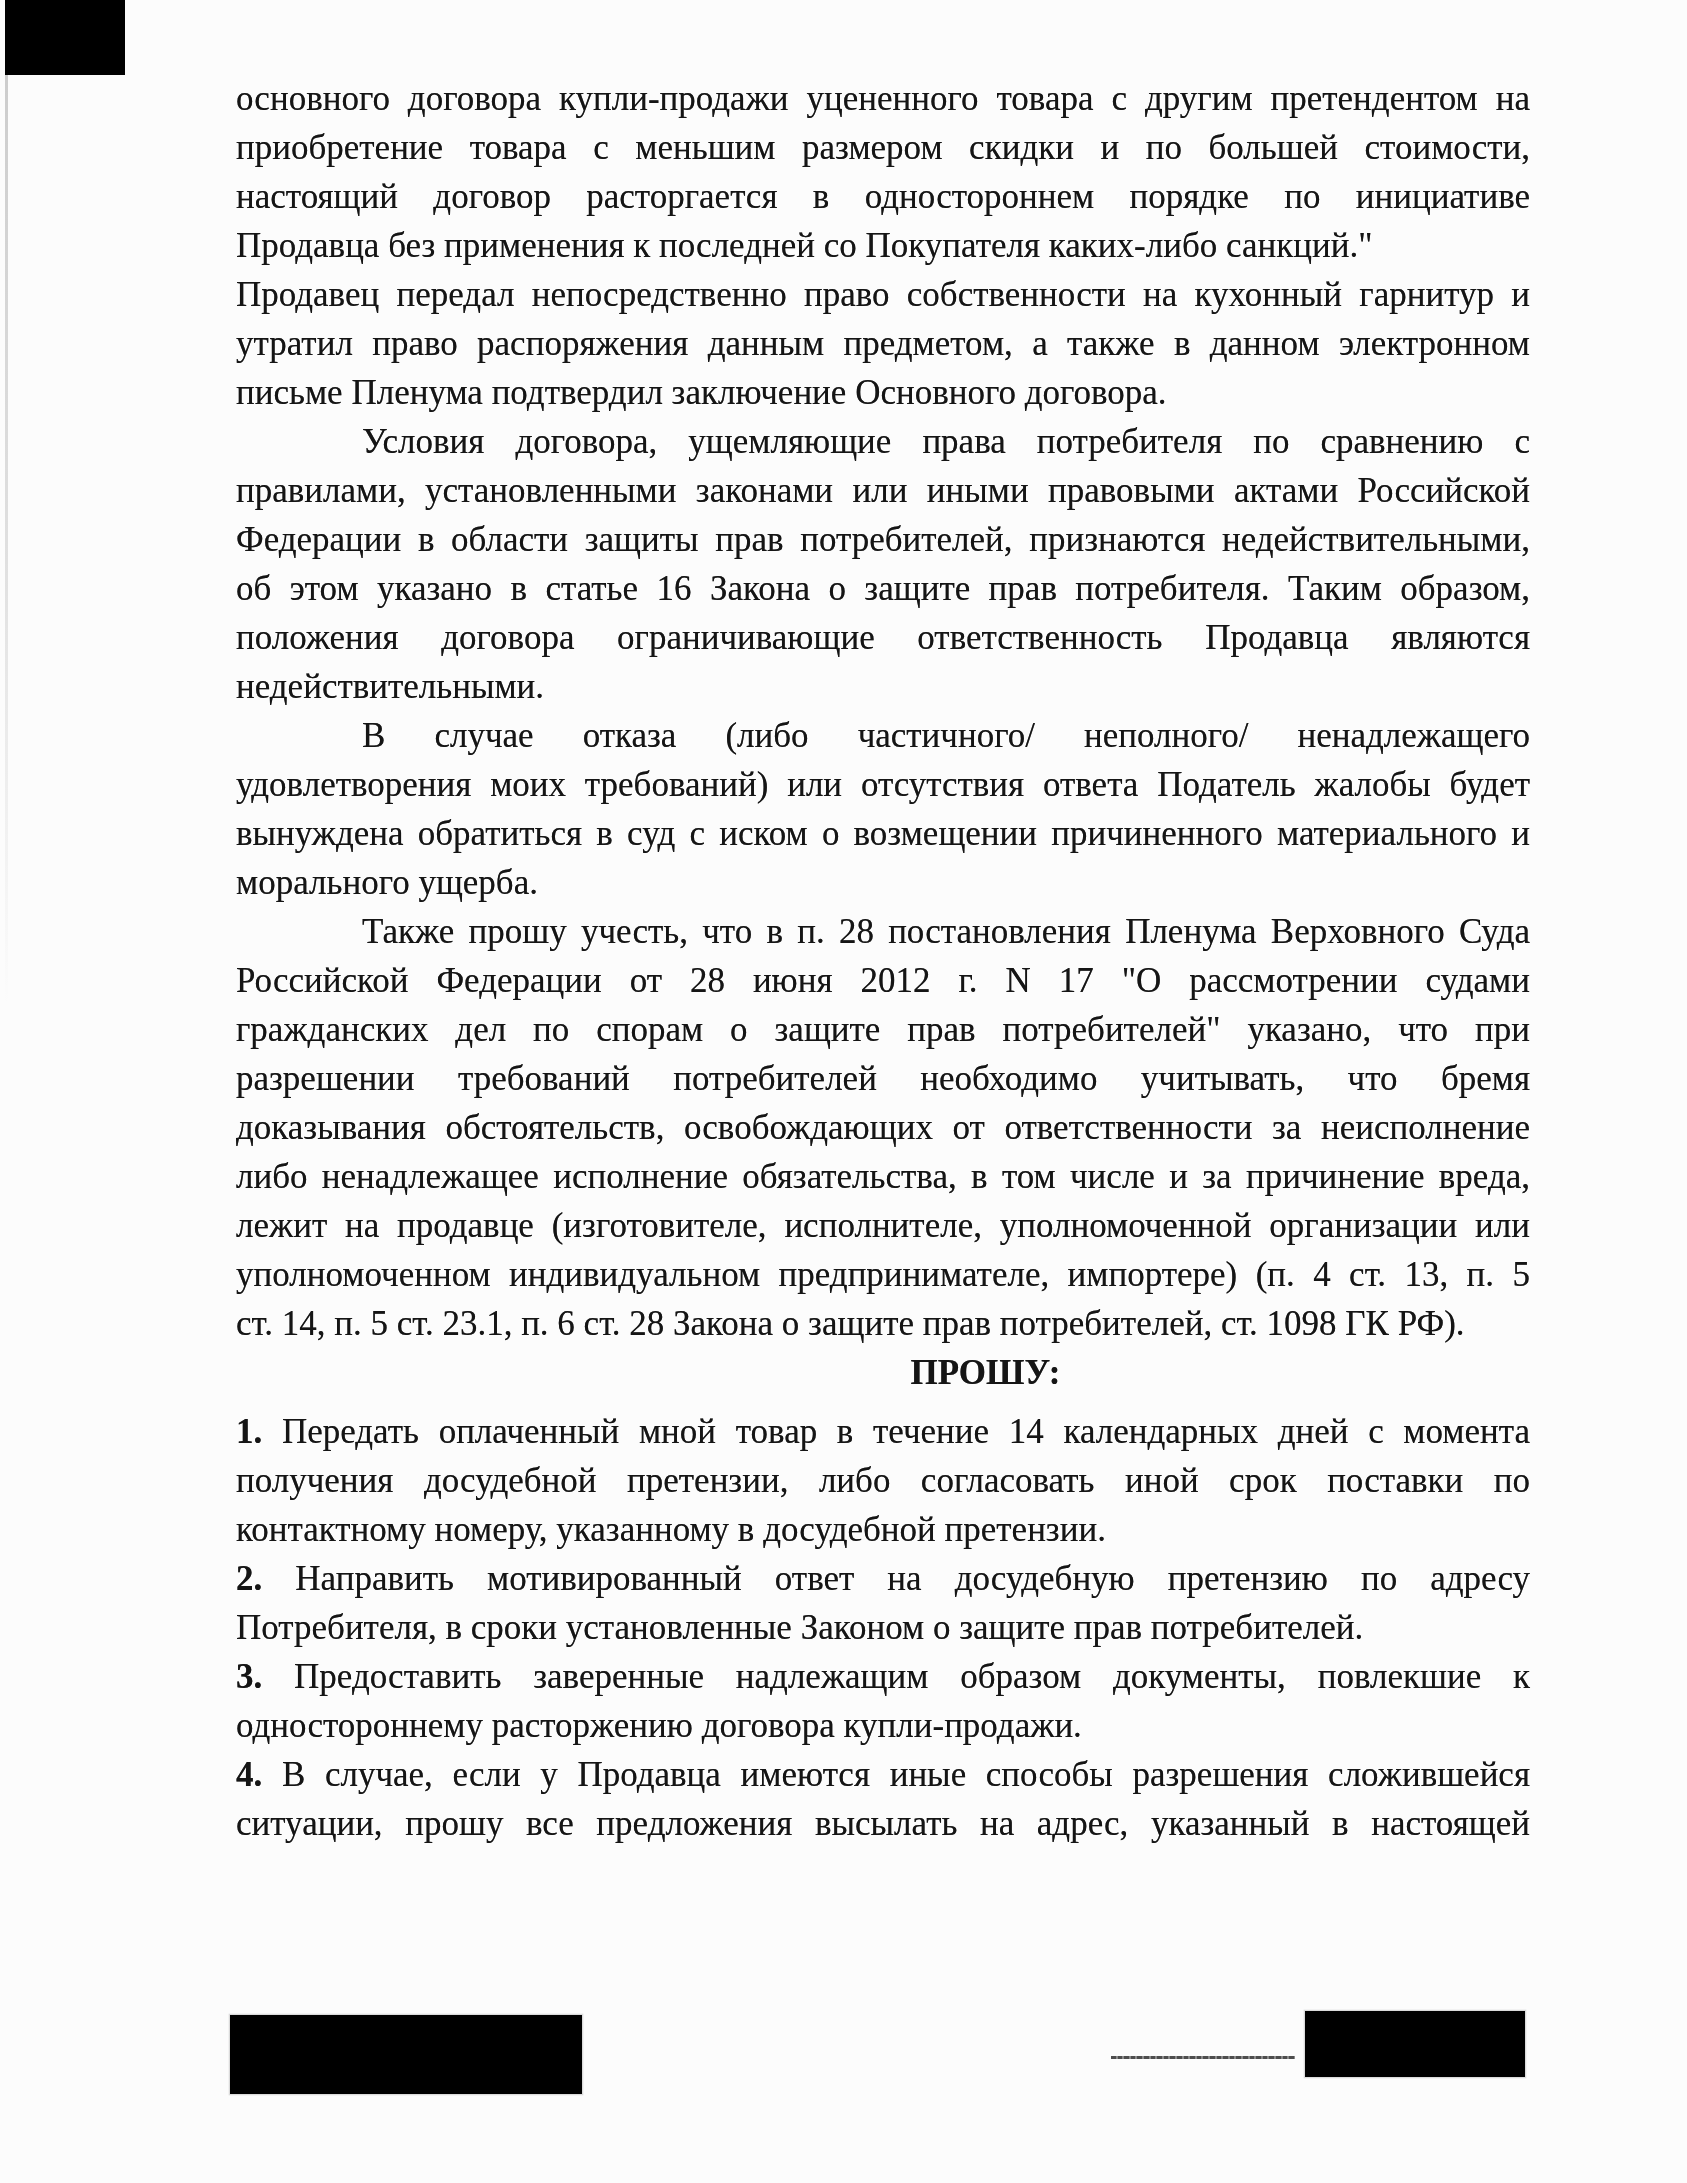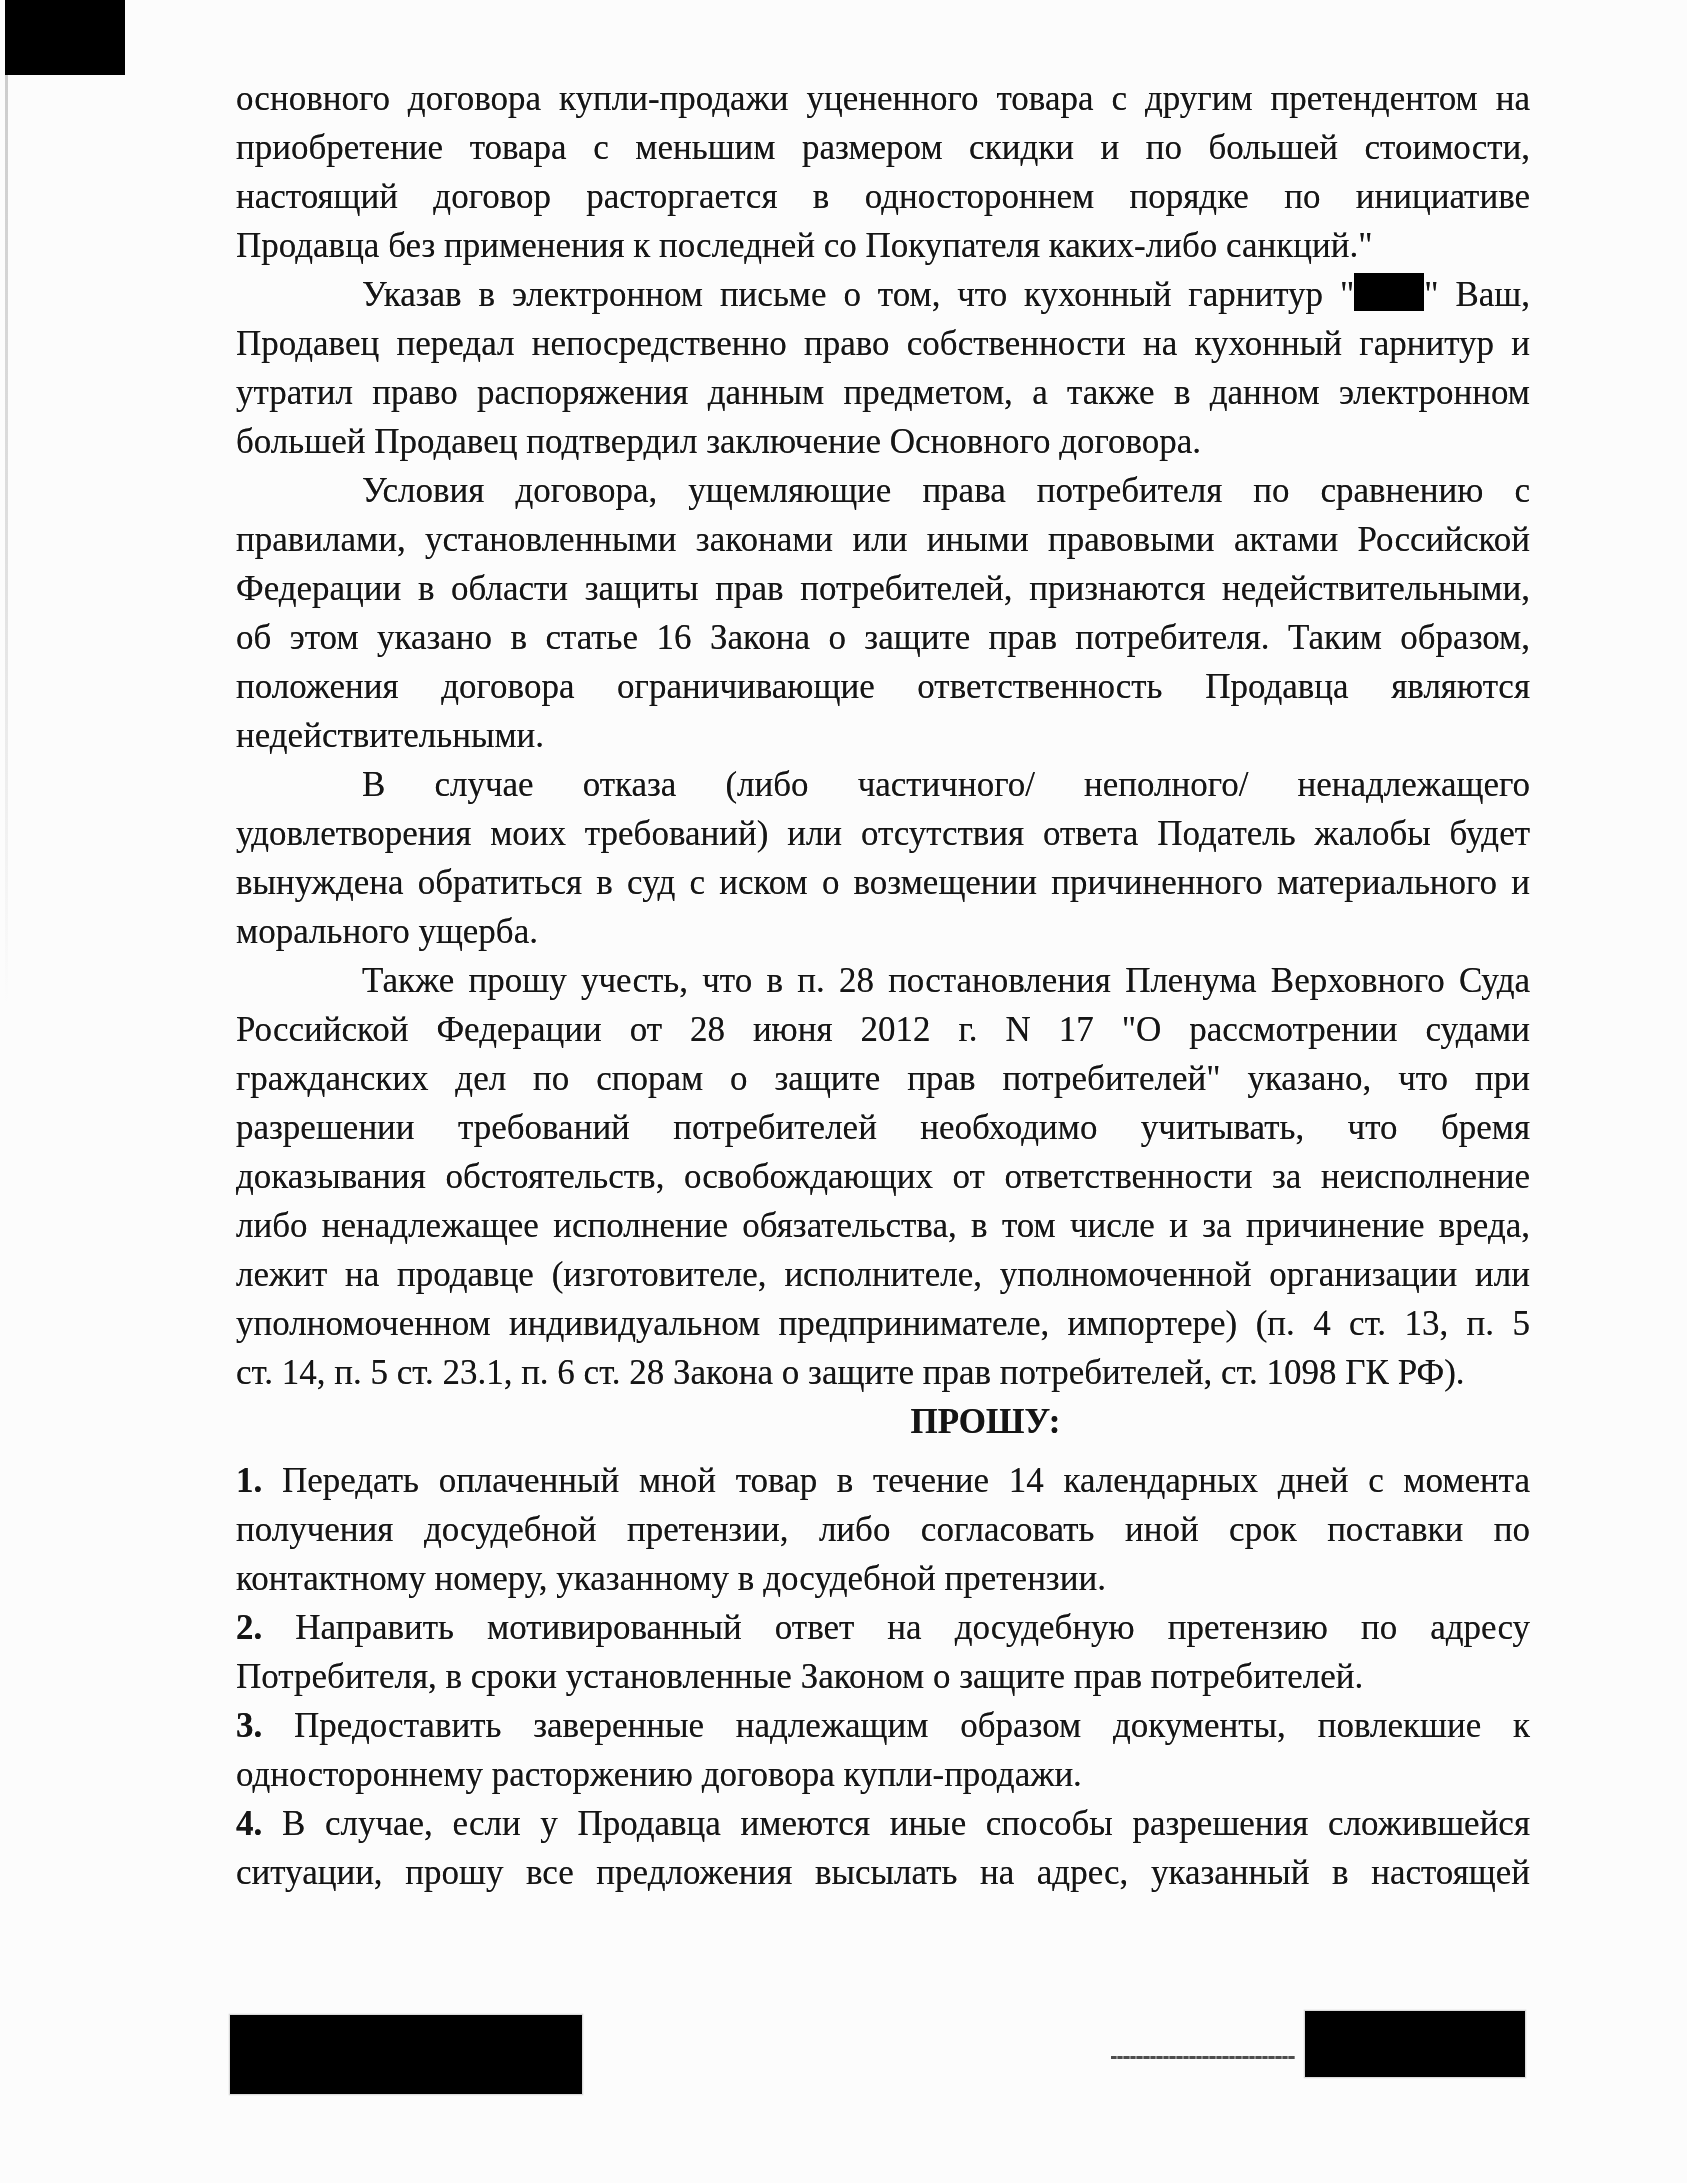--- a/index.html
+++ b/index.html
@@ -53,24 +53,23 @@
   <div class="scan-edge"></div>
 
   <div class="redaction-block redact-top-left"></div>
 
   <div class="claim-text">
     <div id="body-lines">
         <div class="line fill">основного договора купли-продажи уцененного товара с другим претендентом на</div>
         <div class="line fill">приобретение товара с меньшим размером скидки и по большей стоимости,</div>
         <div class="line fill">настоящий договор расторгается в одностороннем порядке по инициативе</div>
         <div class="line">Продавца без применения к последней со Покупателя каких-либо санкций."</div>
-        <div class="line indent fill">Указав в электронном письме о том, что кухонный гарнитур "<span class="redact-inline"></span>" Ваш,</div>
         <div class="line fill">Продавец передал непосредственно право собственности на кухонный гарнитур и</div>
         <div class="line fill">утратил право распоряжения данным предметом, а также в данном электронном</div>
-        <div class="line">большей Продавец подтвердил заключение Основного договора.</div>
+        <div class="line">письме Пленума подтвердил заключение Основного договора.</div>
         <div class="line indent fill">Условия договора, ущемляющие права потребителя по сравнению с</div>
         <div class="line fill">правилами, установленными законами или иными правовыми актами Российской</div>
         <div class="line fill">Федерации в области защиты прав потребителей, признаются недействительными,</div>
         <div class="line fill">об этом указано в статье 16 Закона о защите прав потребителя. Таким образом,</div>
         <div class="line fill">положения договора ограничивающие ответственность Продавца являются</div>
         <div class="line">недействительными.</div>
         <div class="line indent fill">В случае отказа (либо частичного/ неполного/ ненадлежащего</div>
         <div class="line fill">удовлетворения моих требований) или отсутствия ответа Податель жалобы будет</div>
         <div class="line fill">вынуждена обратиться в суд с иском о возмещении причиненного материального и</div>
         <div class="line">морального ущерба.</div>

